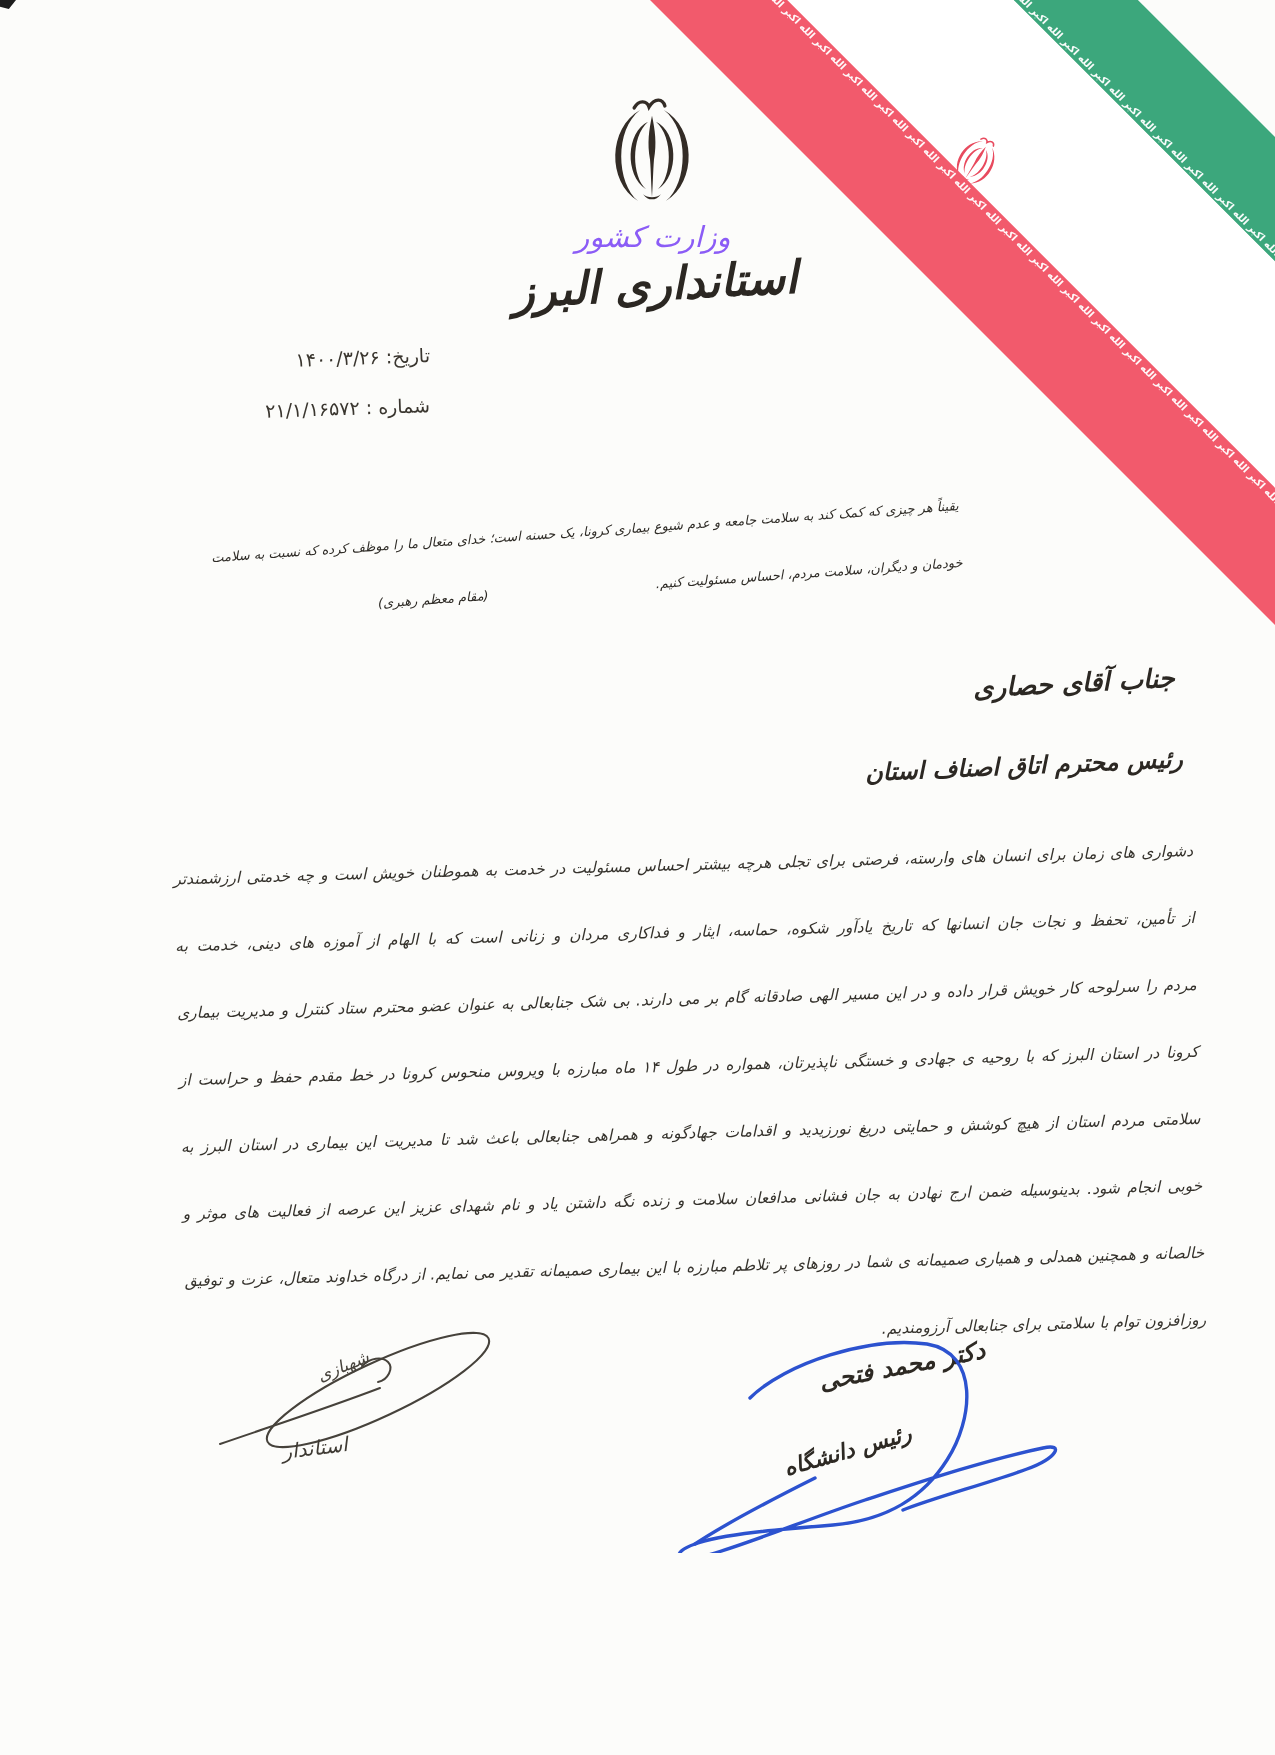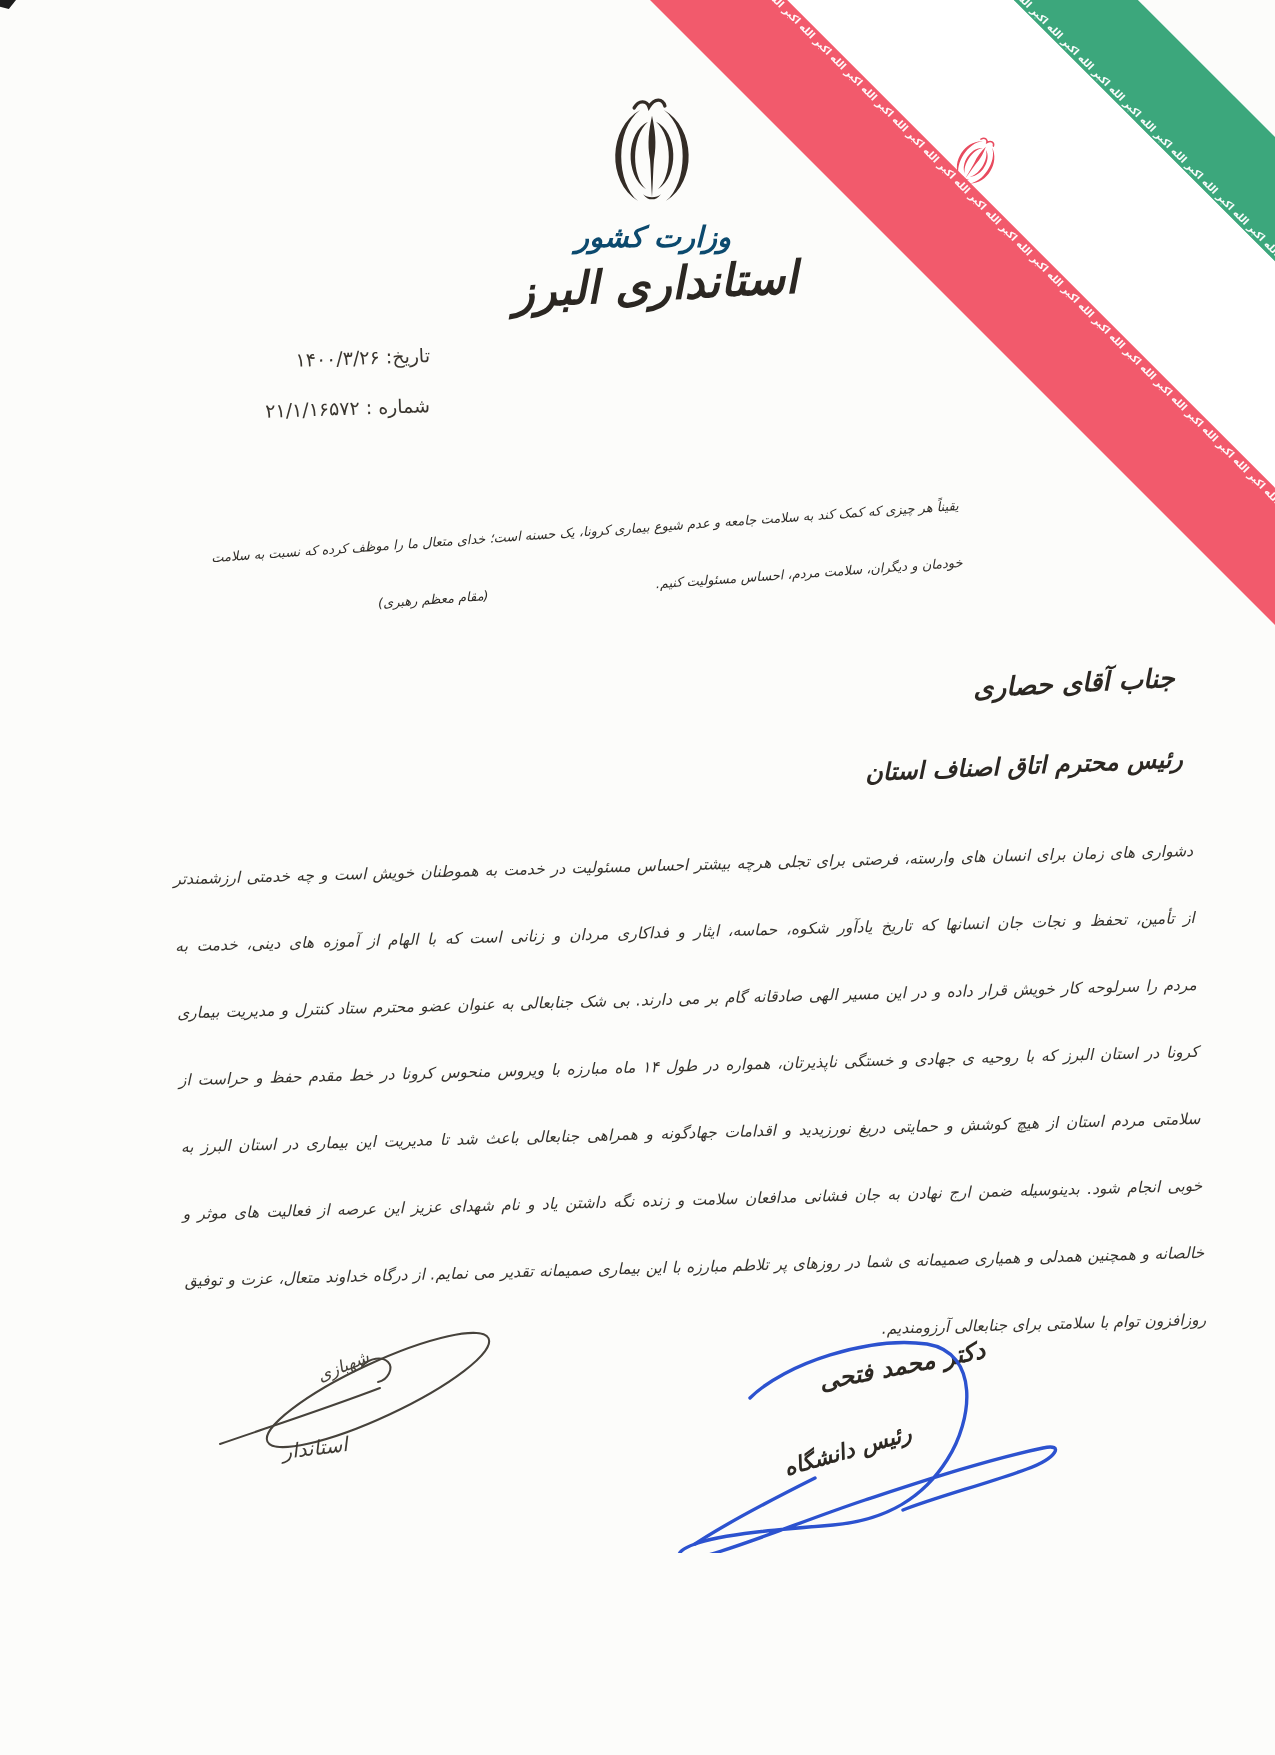--- a/index.html
+++ b/index.html
@@ -22,21 +22,21 @@
   .takbir{position:absolute;left:0;right:0;height:15px;line-height:15px;
     font-size:10px;font-weight:bold;color:rgba(255,255,255,.96);
     white-space:nowrap;overflow:hidden;letter-spacing:2px;direction:rtl;}
   .takbir-green{bottom:0;}
   .takbir-red{top:0;}
   .ribbon-emblem{position:absolute;left:322px;top:112px;width:46px;height:58px;
     transform:rotate(-12deg);}
   
   .emblem{position:absolute;left:600px;top:98px;width:104px;height:114px;}
   .ministry{position:absolute;left:553px;top:220px;width:200px;text-align:center;
-    font-size:29px;font-weight:bold;font-style:italic;color:#0c4a6e;}
+    font-size:29px;font-weight:normal;font-style:italic;color:#8b5cf6;}
   .org{position:absolute;left:500px;top:258px;width:310px;text-align:center;
     font-size:45px;font-weight:bold;font-style:italic;color:#2b2722;
     transform:rotate(-3deg);}
   .meta{position:absolute;left:205px;width:225px;font-size:19px;color:#3a362f;
     transform:rotate(-2deg);}
   .meta-date{top:348px;}
   .meta-number{top:398px;}
   
   .quote{position:absolute;left:252px;top:498px;width:706px;color:#2e2b26;
     font-style:italic;transform:rotate(-4deg);transform-origin:top right;}

